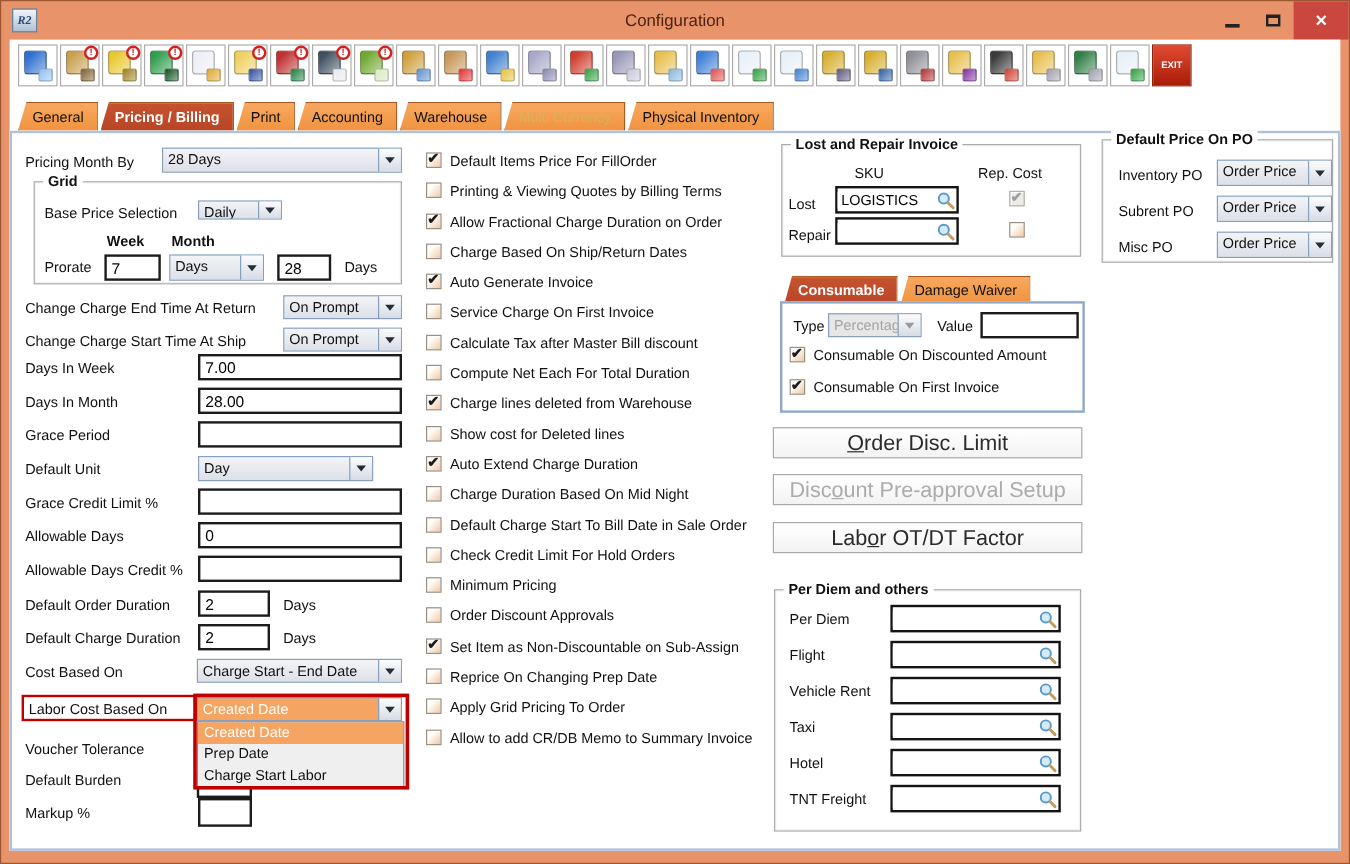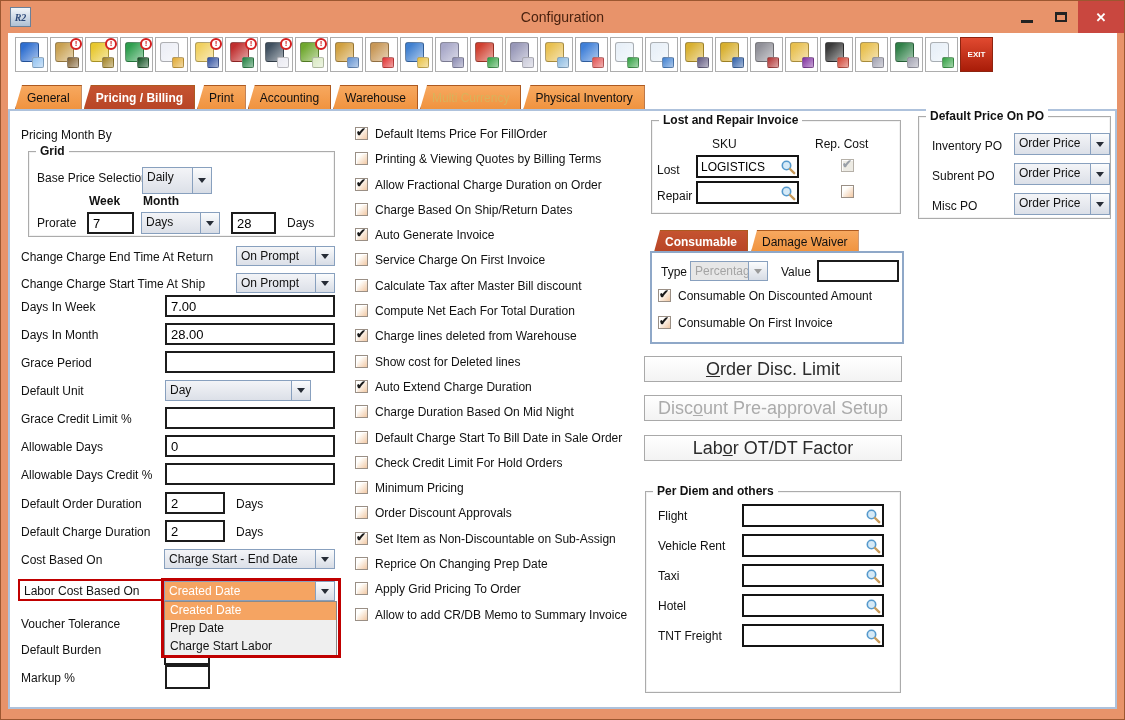--- a/index.html
+++ b/index.html
@@ -335,25 +335,31 @@
         </div>
 
         <div class="tab">
           <span>Physical Inventory</span>
         </div>
       </div>
 
     <div class="content">
 
       <div class="flabel" style="left:11px;top:17px">Pricing Month By</div>
+      <div class="combo" style="left:125px;top:12px;width:200px">
+        <span class="ct">28 Days</span>
+        <span class="cbtn">
+            <i class="arr"></i>
+          </span>
+      </div>
 
       <div class="grp" style="left:18px;top:40px;width:307px;height:86px">
         <span class="gtitle">Grid</span>
         <div class="flabel" style="left:8px;top:19px">Base Price Selection</div>
-        <div class="combo" style="left:113px;top:15px;width:70px;height:27px">
+        <div class="combo" style="left:136px;top:15px;width:70px;height:16px">
           <span class="ct">Daily</span>
           <span class="cbtn">
               <i class="arr"></i>
             </span>
         </div>
         <div class="fbold" style="left:60px;top:42px">Week</div>
         <div class="fbold" style="left:114px;top:42px">Month</div>
         <div class="flabel" style="left:8px;top:64px">Prorate</div>
         <input class="tb" style="left: 58px; top: 60px; width: 47px;" value="7">
         <div class="combo" style="left:112px;top:60px;width:79px;height:22px">
@@ -617,20 +623,30 @@
         <span><span>Disc</span><u>o</u><span>unt Pre-approval Setup</span></span>
       </div>
       <div class="btn" style="left:634px;top:324px">
         <span><span>Lab</span><u>o</u><span>r OT/DT Factor</span></span>
       </div>
 
       <div class="grp" style="left:635px;top:380px;width:256px;height:202px">
         <span class="gtitle">Per Diem and others</span>
         <div style="position:absolute;left:0;top:10px;right:0">
 
+            <div class="pdrow">
+              <span class="flabel">Per Diem</span>
+              <div class="sbox">
+                <input style="">
+                <svg class="mag" viewBox="0 0 16 16">
+                  <circle cx="6.5" cy="6.5" r="4.2" fill="#D6EAF7" stroke="#5599CC" stroke-width="1.6"></circle>
+                  <line x1="10" y1="10" x2="14.2" y2="14.2" stroke="#C79B5B" stroke-width="2.4" stroke-linecap="round"></line>
+                </svg>
+              </div>
+            </div>
 
             <div class="pdrow">
               <span class="flabel">Flight</span>
               <div class="sbox">
                 <input style="">
                 <svg class="mag" viewBox="0 0 16 16">
                   <circle cx="6.5" cy="6.5" r="4.2" fill="#D6EAF7" stroke="#5599CC" stroke-width="1.6"></circle>
                   <line x1="10" y1="10" x2="14.2" y2="14.2" stroke="#C79B5B" stroke-width="2.4" stroke-linecap="round"></line>
                 </svg>
               </div>

